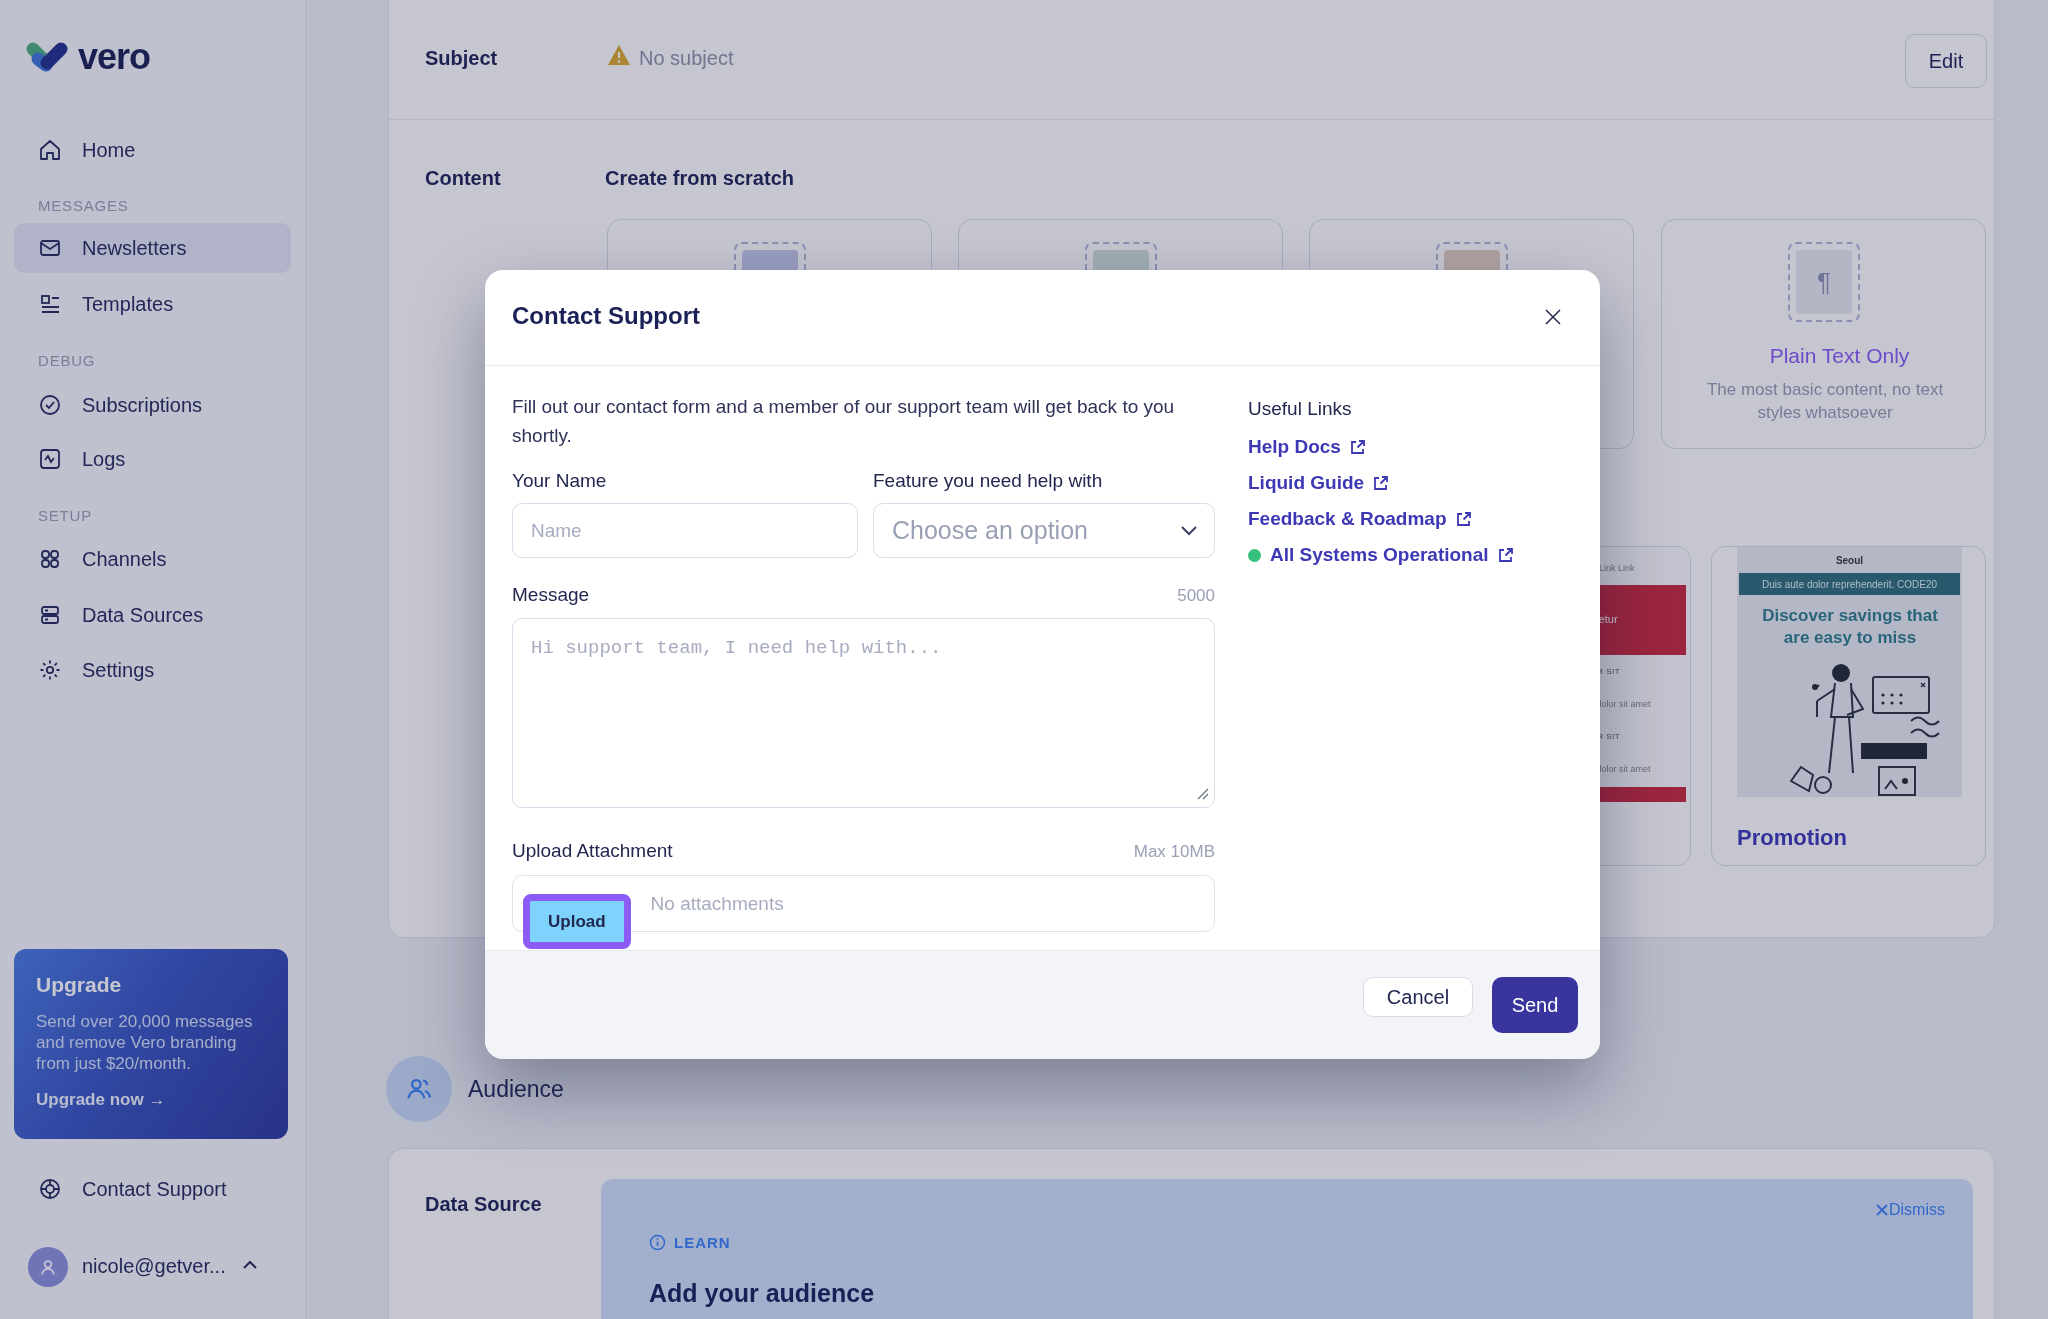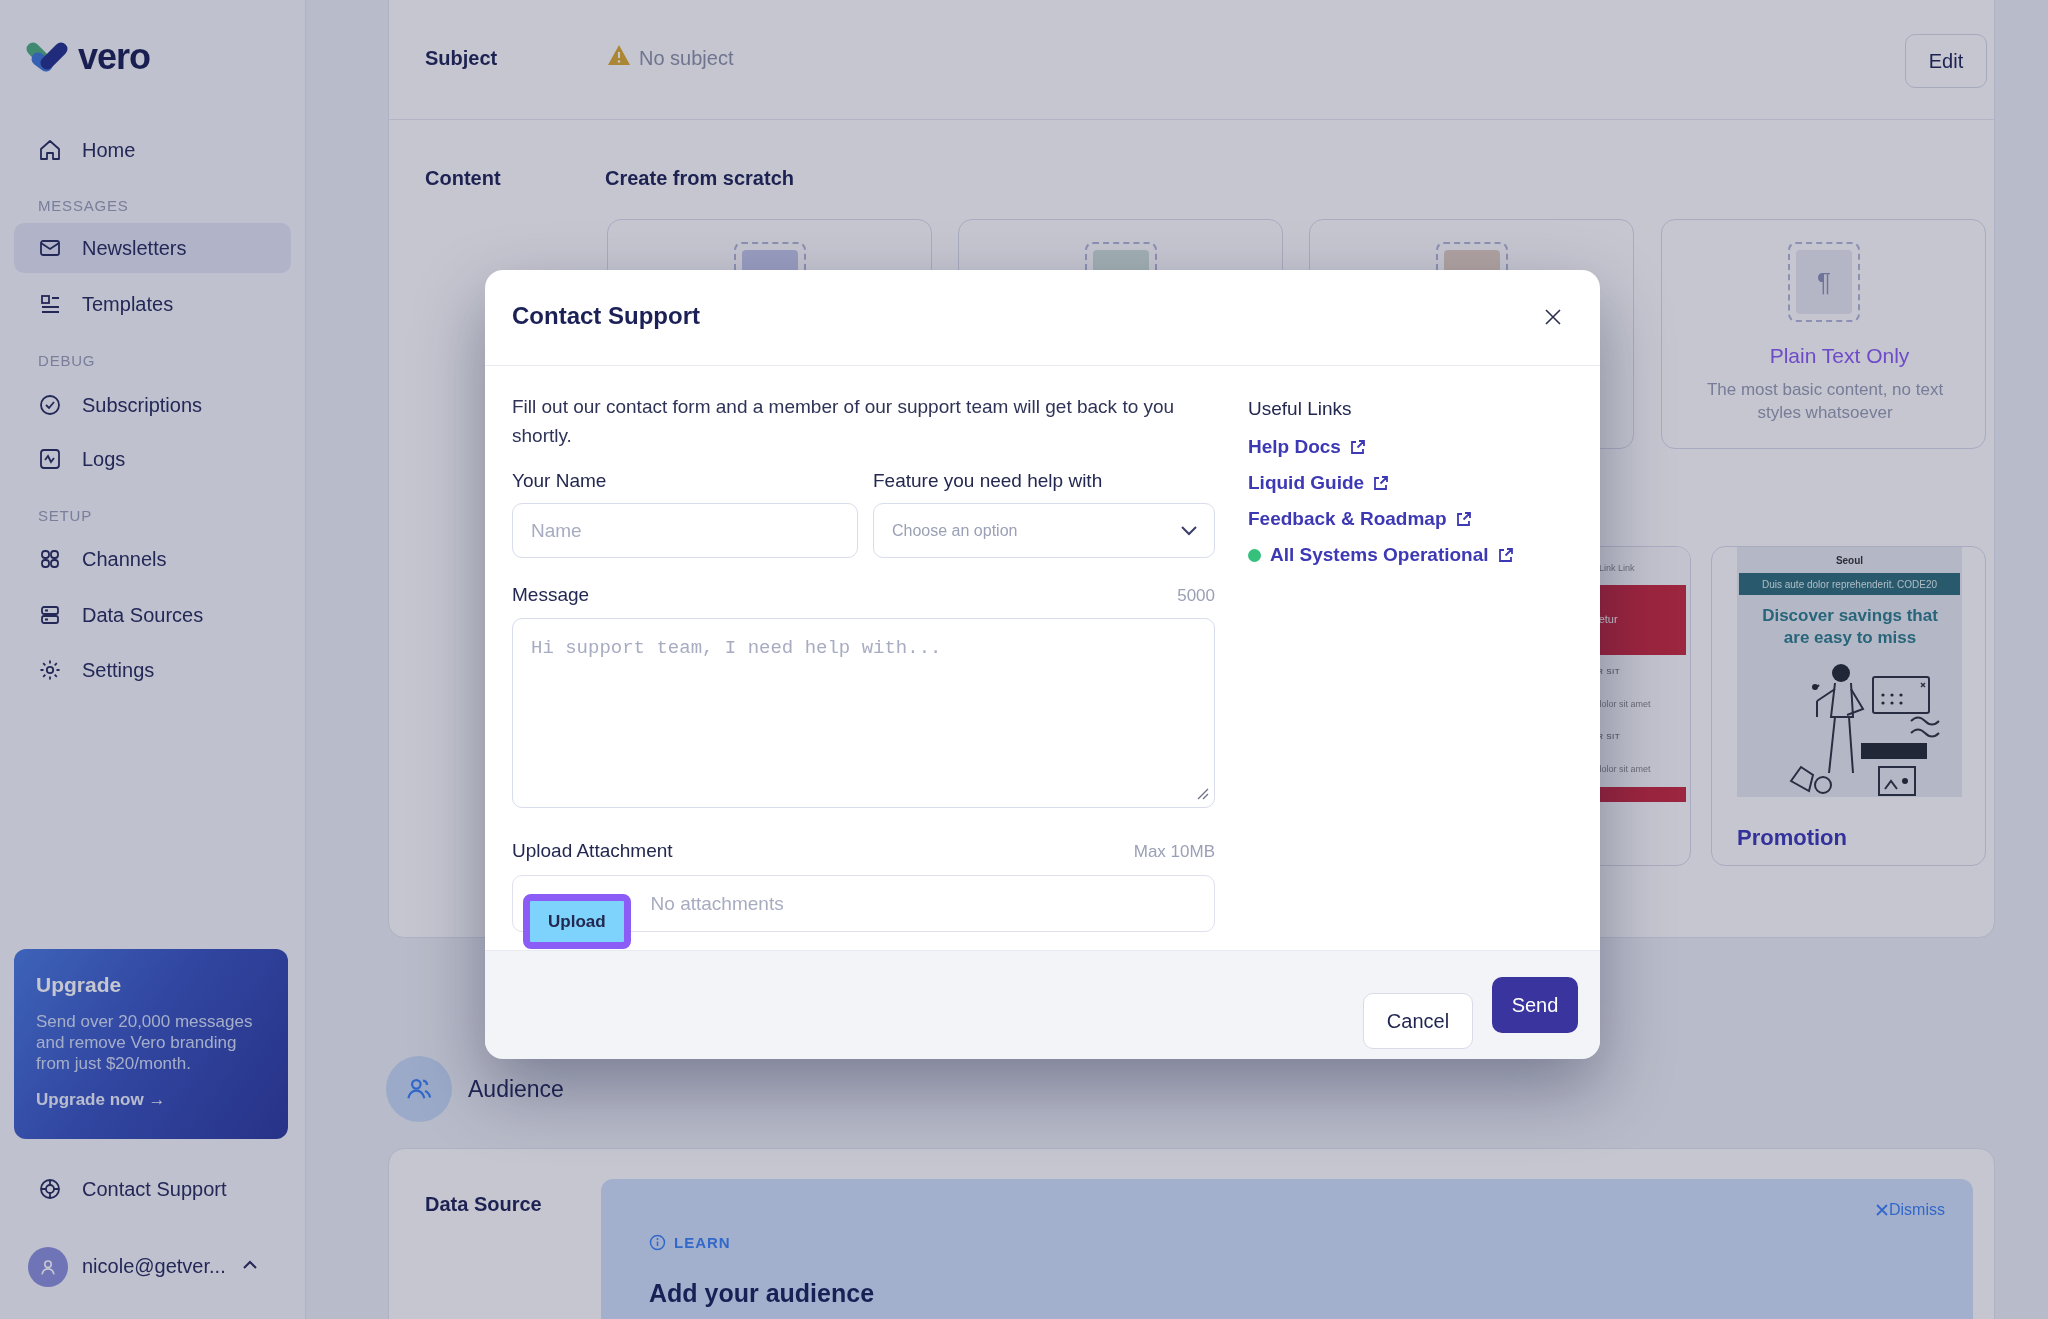--- a/index.html
+++ b/index.html
@@ -40,33 +40,33 @@
     box-shadow:0 30px 70px rgba(10,15,50,0.35);}
   .modal-title{position:absolute;left:27px;top:32px;font-size:24px;font-weight:bold;color:#1b2157;}
   .modal-close{position:absolute;right:32px;top:32px;width:30px;height:30px;display:flex;align-items:center;justify-content:center;cursor:pointer;}
   .modal-divider{position:absolute;left:0;top:95px;width:100%;height:1px;background:#e9ebf3;}
   .modal-intro{position:absolute;left:27px;top:122px;width:700px;font-size:19px;line-height:29px;color:#2e3357;}
   .fld-label{position:absolute;font-size:19px;color:#232850;}
   .fld-input{position:absolute;height:55px;border:1px solid #d9dcea;border-radius:10px;box-sizing:border-box;
     font-size:19px;color:#232850;padding:0 18px;font-family:"Liberation Sans",sans-serif;background:#fff;}
   .fld-input::placeholder,.fld-textarea::placeholder{color:#a7acc0;opacity:1;}
   .fld-select{position:absolute;height:55px;border:1px solid #d9dcea;border-radius:10px;box-sizing:border-box;
-    display:flex;align-items:center;padding:0 18px;font-size:16px;color:#9aa0b5;background:#fff;cursor:pointer;}
+    display:flex;align-items:center;padding:0 18px;font-size:25px;color:#9aa0b5;background:#fff;cursor:pointer;}
   .fld-textarea{position:absolute;border:1px solid #d9dcea;border-radius:10px;box-sizing:border-box;resize:none;
     font-size:19px;color:#232850;padding:18px;font-family:Liberation Mono, monospace;outline:none;background:#fff;}
   .counter{position:absolute;font-size:17px;color:#9aa0b5;}
   .upload-box{position:absolute;left:27px;top:605px;width:703px;height:57px;border:1px solid #dfe2ee;border-radius:10px;box-sizing:border-box;display:flex;align-items:center;}
   .upload-btn{margin-left:10px;height:41px;padding:0 18px;background:#7dd3fc;border:7px solid #8b5cf6;border-radius:8px;
     display:flex;align-items:center;font-size:17px;font-weight:bold;color:#232850;cursor:pointer;margin-top:36px;}
   .upload-empty{margin-left:20px;font-size:19px;color:#a7acc0;}
   .links-head{position:absolute;left:763px;top:128px;font-size:19px;color:#232850;}
   .use-link{position:absolute;left:763px;display:flex;align-items:center;gap:9px;font-size:19px;font-weight:bold;color:#3d38b4;cursor:pointer;}
   .modal-footer{position:absolute;left:0;top:680px;width:100%;height:108px;background:#f3f4f8;border-top:1px solid #e8eaf1;border-radius:0 0 18px 18px;}
   .btn{position:absolute;border-radius:10px;display:flex;align-items:center;justify-content:center;font-size:20px;cursor:pointer;box-sizing:border-box;}
-  .btn-cancel{left:878px;top:26px;width:110px;height:56px;background:#fff;border:1px solid #d9dce8;color:#1f2550;margin-top:16px;}
+  .btn-cancel{left:878px;top:26px;width:110px;height:40px;background:#fff;border:1px solid #d9dce8;color:#1f2550;}
   .btn-send{left:1007px;top:26px;width:86px;height:56px;background:#3a349f;color:#fff;}
 
   
   .learn-banner{position:absolute;left:212px;top:30px;width:1372px;height:200px;background:#d2e2fb;border-radius:12px;}
   .blue-link{color:#3b82f6;}
   svg{display:block;}
 </style>
 </head>
 <body>
 

